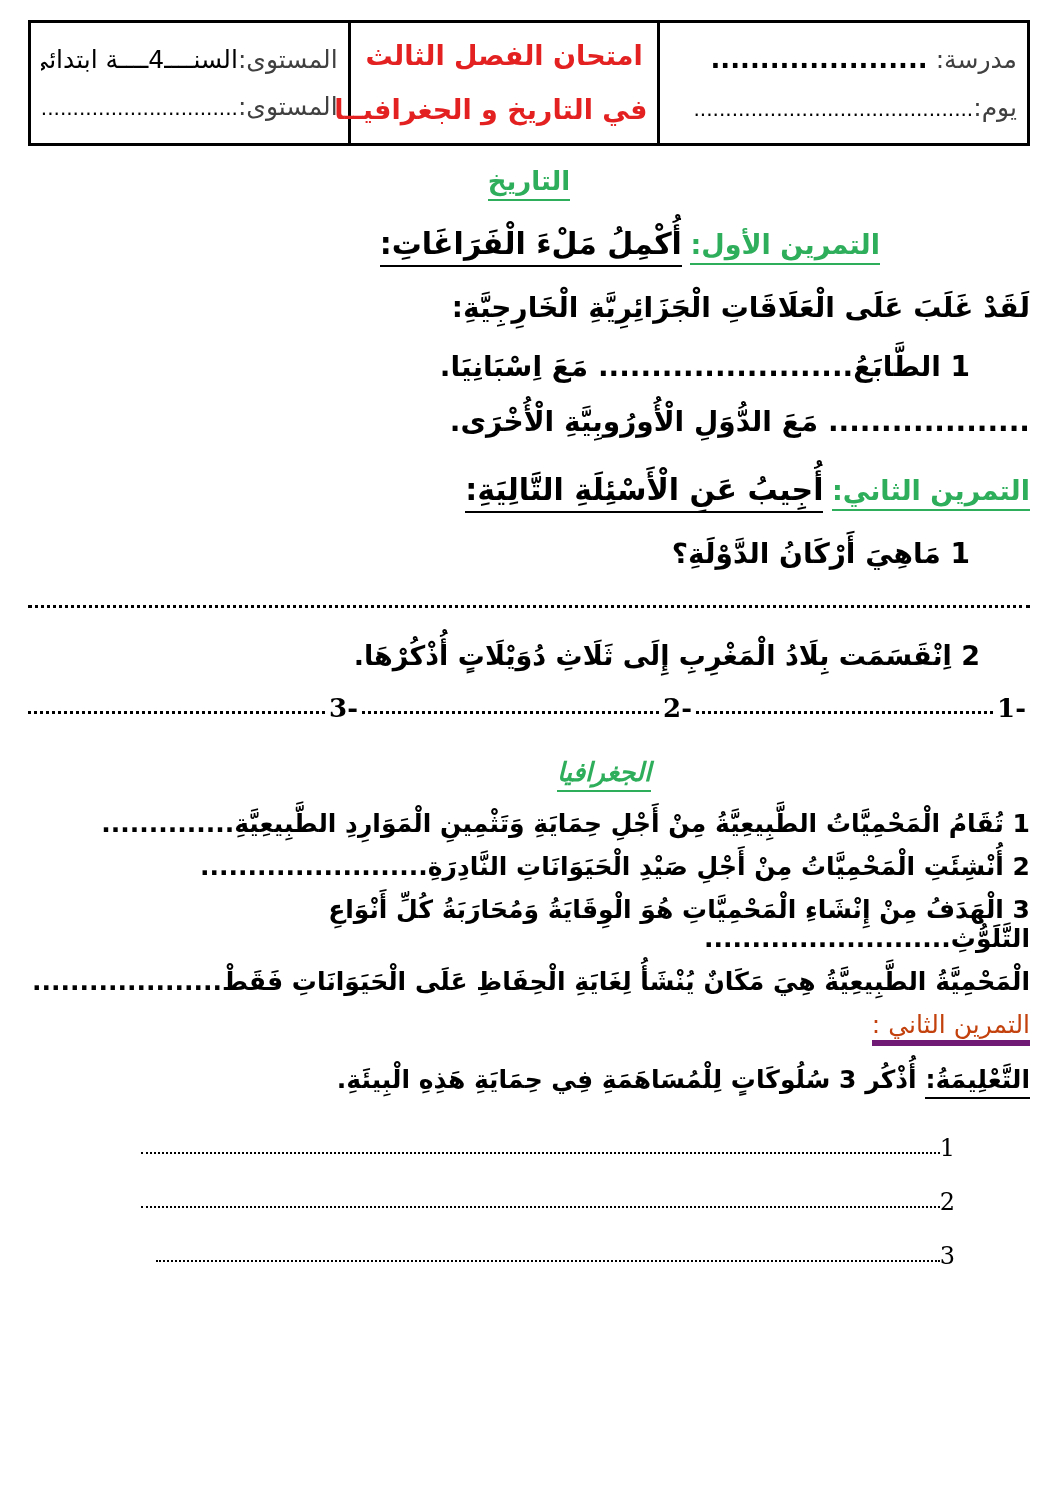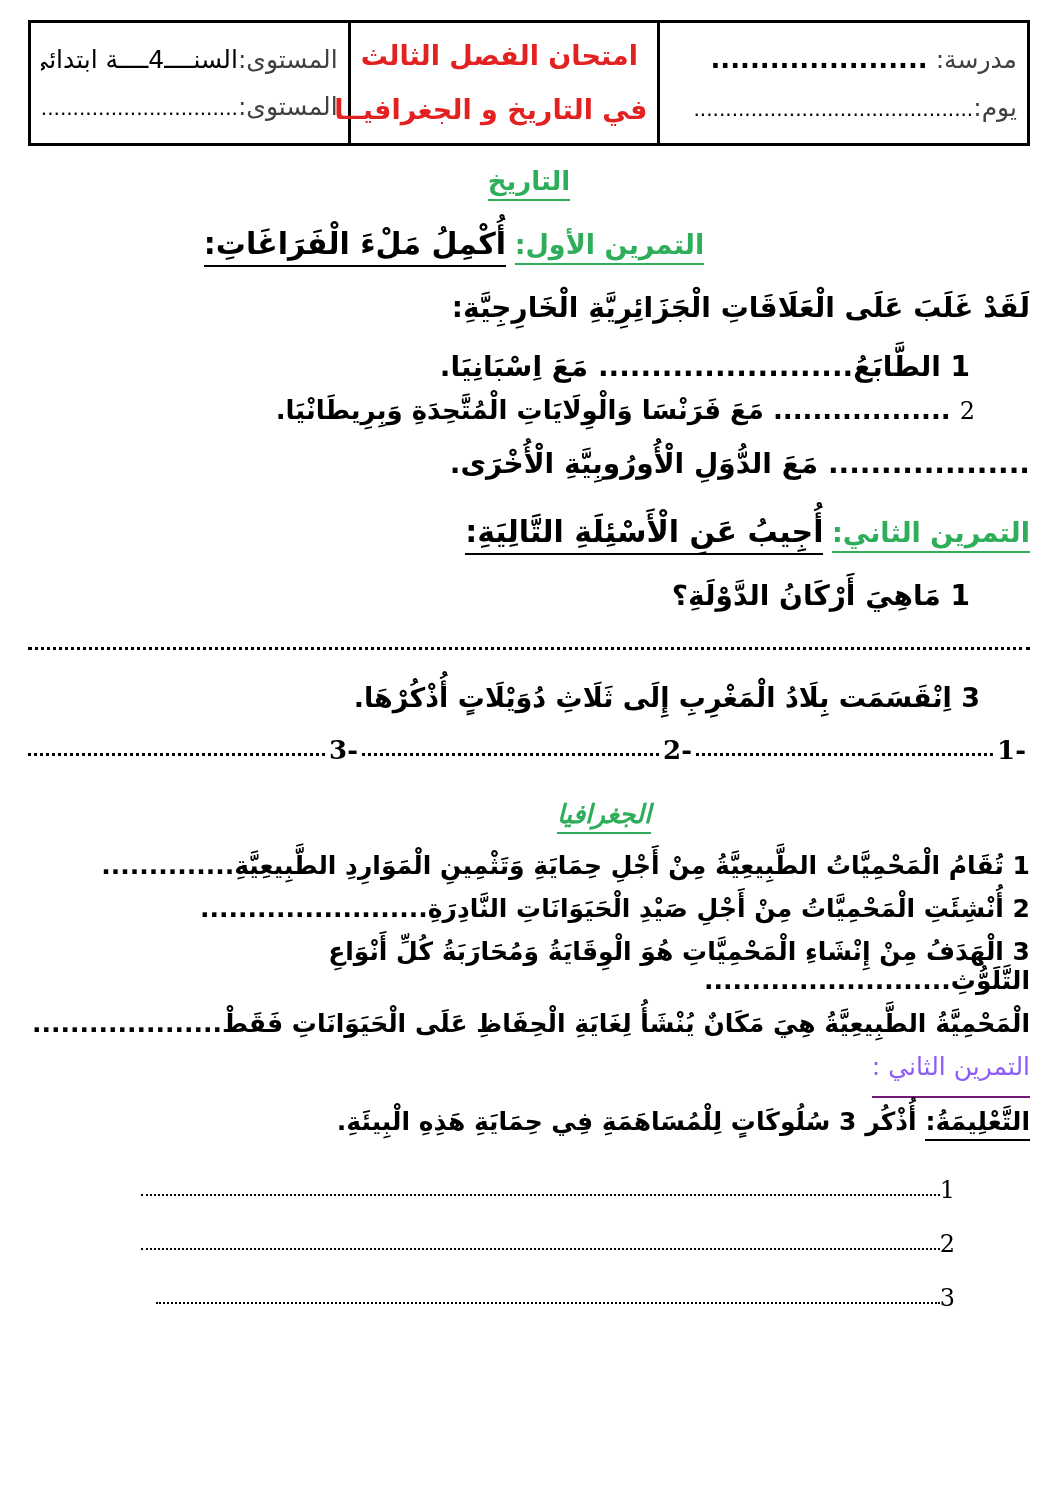--- a/index.html
+++ b/index.html
@@ -7,58 +7,58 @@
   body {
     width:1058px; height:1497px; overflow:hidden; position:relative;
     font-family:"DejaVu Sans", sans-serif; color:#000; direction:rtl;
   }
   .page { padding:20px 28px 0 28px; }
 
   
   table.hdr { width:1002px; border-collapse:collapse; table-layout:fixed; }
   table.hdr td { border:3px solid #000; vertical-align:middle; height:122px; padding:6px 10px; }
   td.c-school { width:37%; }
-  td.c-title  { width:31%; text-align:left; }
+  td.c-title  { width:31%; text-align:center; }
   td.c-level  { width:32%; }
   .green { color:#404040; }
   .fline { font-size:25px; line-height:1.9; white-space:nowrap; overflow:hidden; }
   .bigdots   { font-weight:bold; font-size:26px; letter-spacing:3px; }
   .smalldots { font-size:20px; letter-spacing:1px; }
   .title-line { color:#e42121; font-weight:bold; font-size:27px; line-height:2.0; white-space:nowrap; }
   .lvl { font-size:25px; line-height:1.9; white-space:nowrap; overflow:hidden; }
 
   
   .sec-title { text-align:center; margin-top:20px; }
   .sec-title span { color:#2eae5b; font-weight:bold; font-size:26px;
                     border-bottom:2px solid #2eae5b; padding-bottom:3px; }
   .shift-left { padding-left:150px;font-style:italic; }
 
   .exhead { margin-top:30px; font-size:27px; }
   .exlabel { color:#2eae5b; font-weight:bold; border-bottom:2px solid #2eae5b; padding-bottom:3px; }
   .exinstr { font-weight:bold; font-size:30px; border-bottom:2.5px solid #000; padding-bottom:4px; }
-  .indent-center { text-align:center; padding-right:150px; }
+  .indent-center { text-align:right; padding-right:150px; }
 
   .bline  { font-weight:bold; font-size:28px; margin-top:26px; text-align:right; }
   .mline  { font-weight:bold; font-size:25px; margin-top:14px; text-align:right; }
   .num2   { font-family:"DejaVu Serif", serif; font-weight:normal; font-size:24px; }
 
   .dotline-full { border-bottom:3px dotted #000; height:4px; margin:34px 0 0 0; }
 
   .ansrow { display:flex; align-items:flex-end; margin-top:22px; }
   .ansrow .seg { flex:1; border-bottom:3px dotted #000; margin-bottom:9px; }
   .ansrow .n { font-family:"DejaVu Serif", serif; font-weight:bold; font-size:26px; padding:0 4px; }
 
   .ansrow3 { display:flex; align-items:flex-end; margin-top:26px; padding:0 75px 0 105px; }
   .ansrow3 .seg { flex:1; border-bottom:2.5px dotted #000; margin-bottom:8px; margin-left:8px; }
   .ansrow3 .n { font-family:"DejaVu Serif", serif; font-weight:normal; font-size:24px; }
 
   .support { margin-top:32px; font-weight:bold; font-size:25px; text-align:right; }
   .support .lbl { border-bottom:2.5px solid #000; padding-bottom:3px; }
   .geolabel2 { margin-top:14px; font-size:25px; text-align:right; }
-  .geolabel2 span { color:#8b5cf6; border-bottom:2px solid #701a75; padding-bottom:15px; }
+  .geolabel2 span { color:#c2410c; border-bottom:6px solid #701a75; padding-bottom:1px; }
 </style>
 </head>
 <body>
 
 <div class="page">
 
   <table class="hdr">
     <tbody>
         <tr>
       <td class="c-school">
@@ -84,35 +84,34 @@
   <div class="exhead indent-center">
     <span class="exlabel">التمرين الأول:</span>
     <span> </span>
     <span class="exinstr">أُكْمِلُ مَلْءَ الْفَرَاغَاتِ:</span>
   </div>
 
   <div class="bline" style="margin-top:30px;">لَقَدْ غَلَبَ عَلَى الْعَلَاقَاتِ الْجَزَائِرِيَّةِ الْخَارِجِيَّةِ:</div>
 
   <div class="bline" style="padding-right:60px;">1 الطَّابَعُ........................ مَعَ اِسْبَانِيَا.</div>
 
-  <div class="bline" style="margin-top:12px; padding-right:55px; font-size:26px;"><span class="num2">2</span><span> .................. مَعَ فَرَنْسَا وَالْوِلَايَاتِ الْمُتَّحِدَةِ وَبِرِيطَانْيَا.</span></div>
 
   <div class="bline" style="margin-top:22px;">................... مَعَ الدُّوَلِ الْأُورُوبِيَّةِ الْأُخْرَى.</div>
 
   <div class="exhead" style="margin-top:34px;">
     <span class="exlabel">التمرين الثاني:</span>
     <span> </span>
     <span class="exinstr">أُجِيبُ عَنِ الْأَسْئِلَةِ التَّالِيَةِ:</span>
   </div>
 
   <div class="bline" style="padding-right:60px; margin-top:30px;">1 مَاهِيَ أَرْكَانُ الدَّوْلَةِ؟</div>
 
   <div class="dotline-full"></div>
 
-  <div class="bline" style="padding-right:50px; margin-top:32px; font-size:27px;">3 اِنْقَسَمَت بِلَادُ الْمَغْرِبِ إِلَى ثَلَاثِ دُوَيْلَاتٍ أُذْكُرْهَا.</div>
+  <div class="bline" style="padding-right:50px; margin-top:32px; font-size:27px;">2 اِنْقَسَمَت بِلَادُ الْمَغْرِبِ إِلَى ثَلَاثِ دُوَيْلَاتٍ أُذْكُرْهَا.</div>
 
   <div class="ansrow">
     <span class="n">-1</span>
     <span class="seg"></span>
     <span class="n">-2</span>
     <span class="seg"></span>
     <span class="n">-3</span>
     <span class="seg"></span>
   </div>
 

